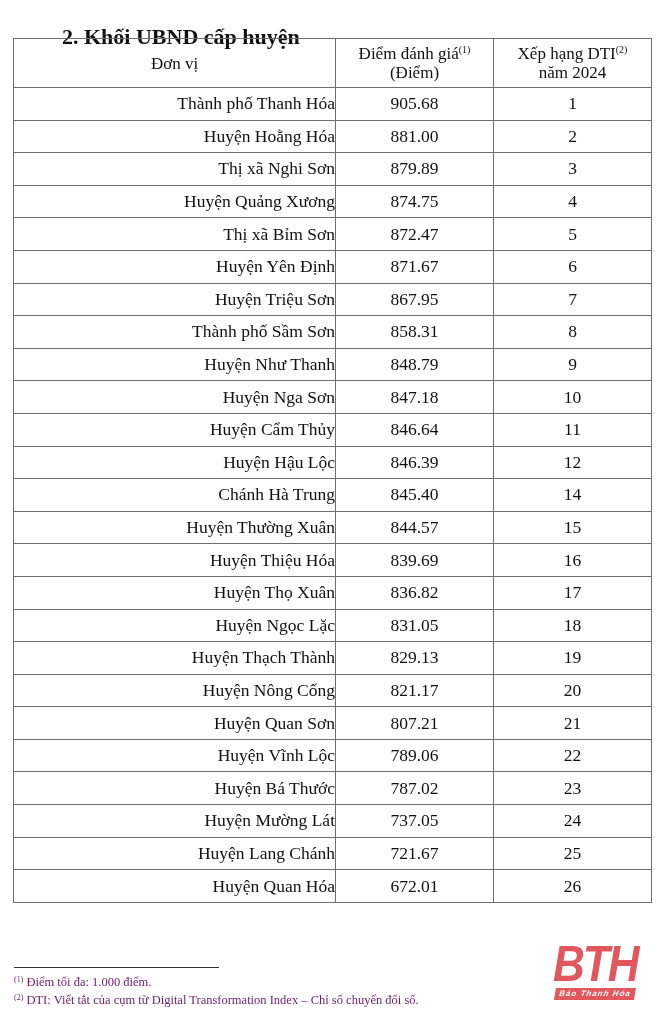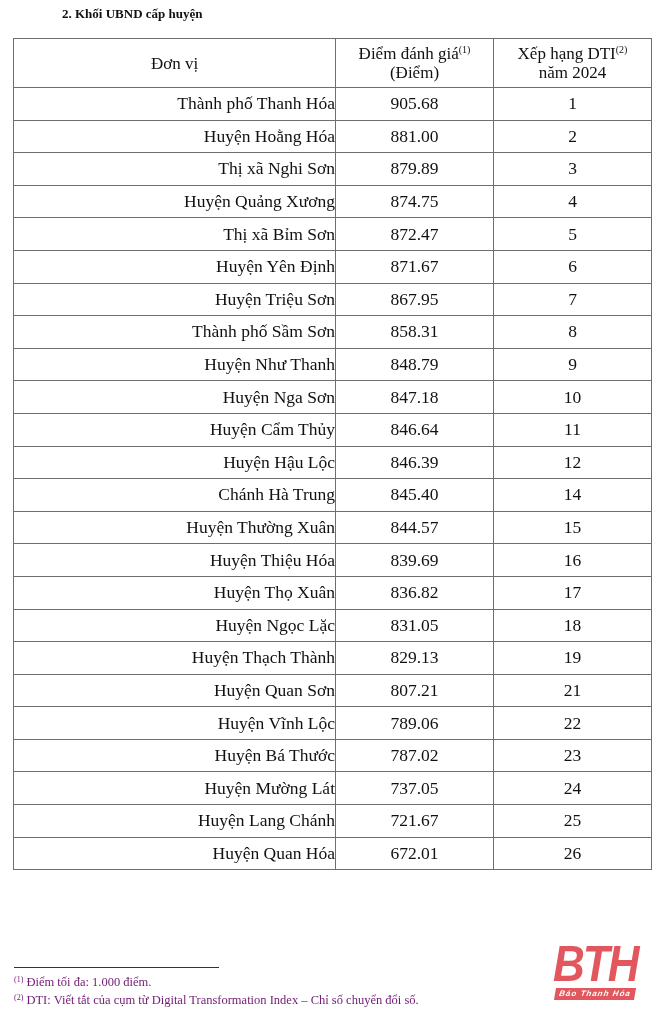--- a/index.html
+++ b/index.html
@@ -1,18 +1,18 @@
 <!DOCTYPE html>
 <html><head>
 <meta charset="utf-8">
 <style>
   html, body { margin: 0; padding: 0; background: #ffffff; }
   body { width: 663px; height: 1024px; position: relative; overflow: hidden;
          font-family: "Liberation Serif", "DejaVu Serif", serif; color: #111; }
-  .section-title { position: absolute; left: 62px; top: 6px; font-size: 13px; font-weight: bold; }
+  .section-title { position: absolute; left: 62px; top: 24px; font-size: 22px; font-weight: bold; }
   table.dti { position: absolute; left: 13px; top: 38px; width: 638px; border-collapse: collapse; table-layout: fixed; }
   table.dti th, table.dti td { border: 1px solid #6e6e6e; padding: 0; }
   table.dti th { height: 48px; font-weight: normal; font-size: 17px; text-align: center; line-height: 19px; }
   table.dti td { height: 31.6px; font-size: 17.5px; }
   td.name { padding-left: 8px !important; text-align: right; }
   td.score, td.rank { text-align: center; font-weight: normal; }
   col.c1 { width: 322px; } col.c2 { width: 158px; } col.c3 { width: 158px; }
   sup { font-size: 10px; vertical-align: 6px; line-height: 0; }
   .fn-line { position: absolute; left: 14px; top: 967px; width: 205px; height: 0; border-top: 1px solid #333; }
   .fn { position: absolute; left: 14px; font-size: 12.5px; color: #701a75; white-space: nowrap; }
@@ -134,20 +134,25 @@
         <td class="name">Huyện Ngọc Lặc</td>
         <td class="score">831.05</td>
         <td class="rank">18</td>
       </tr>
       <tr>
         <td class="name">Huyện Thạch Thành</td>
         <td class="score">829.13</td>
         <td class="rank">19</td>
       </tr>
       <tr>
+        <td class="name">Huyện Nông Cống</td>
+        <td class="score">821.17</td>
+        <td class="rank">20</td>
+      </tr>
+      <tr>
         <td class="name">Huyện Quan Sơn</td>
         <td class="score">807.21</td>
         <td class="rank">21</td>
       </tr>
       <tr>
         <td class="name">Huyện Vĩnh Lộc</td>
         <td class="score">789.06</td>
         <td class="rank">22</td>
       </tr>
       <tr>

